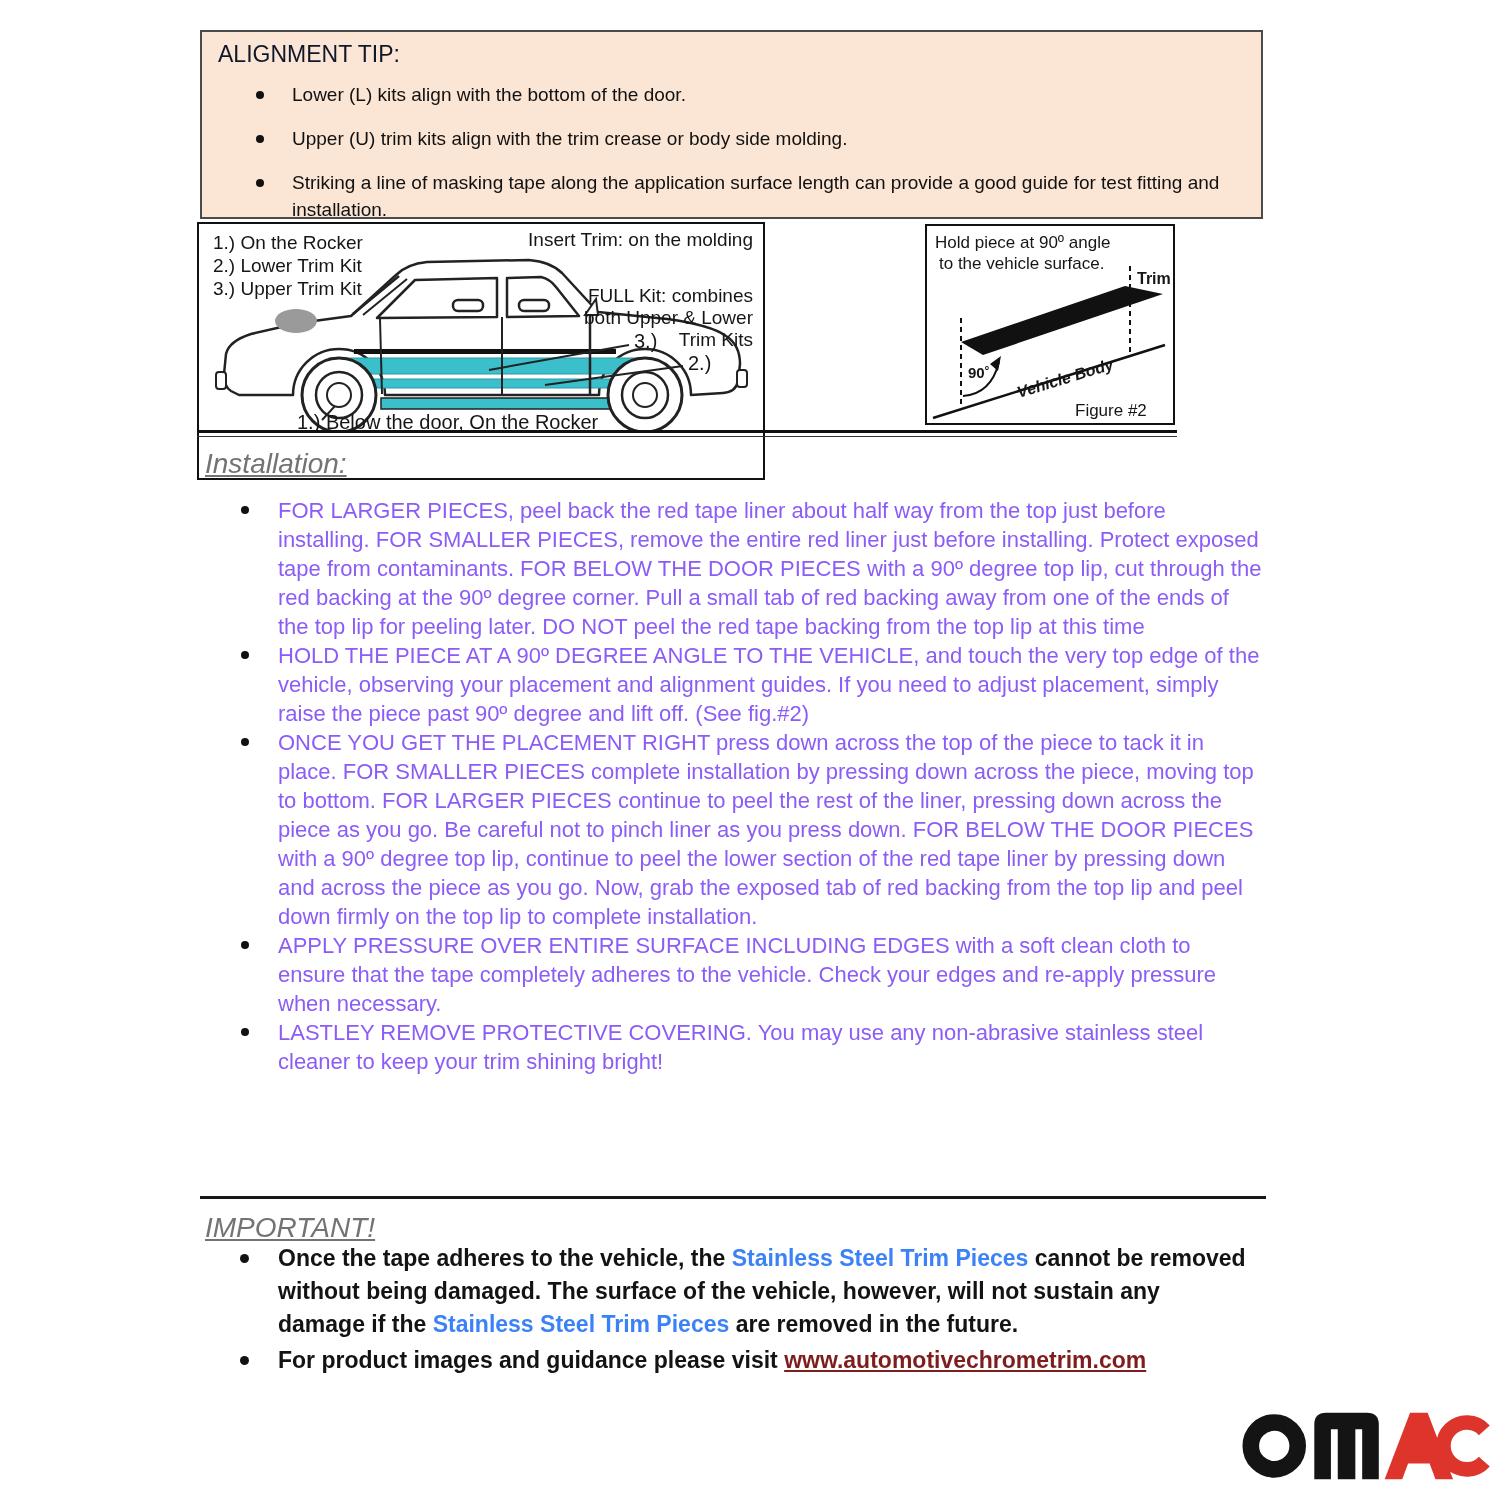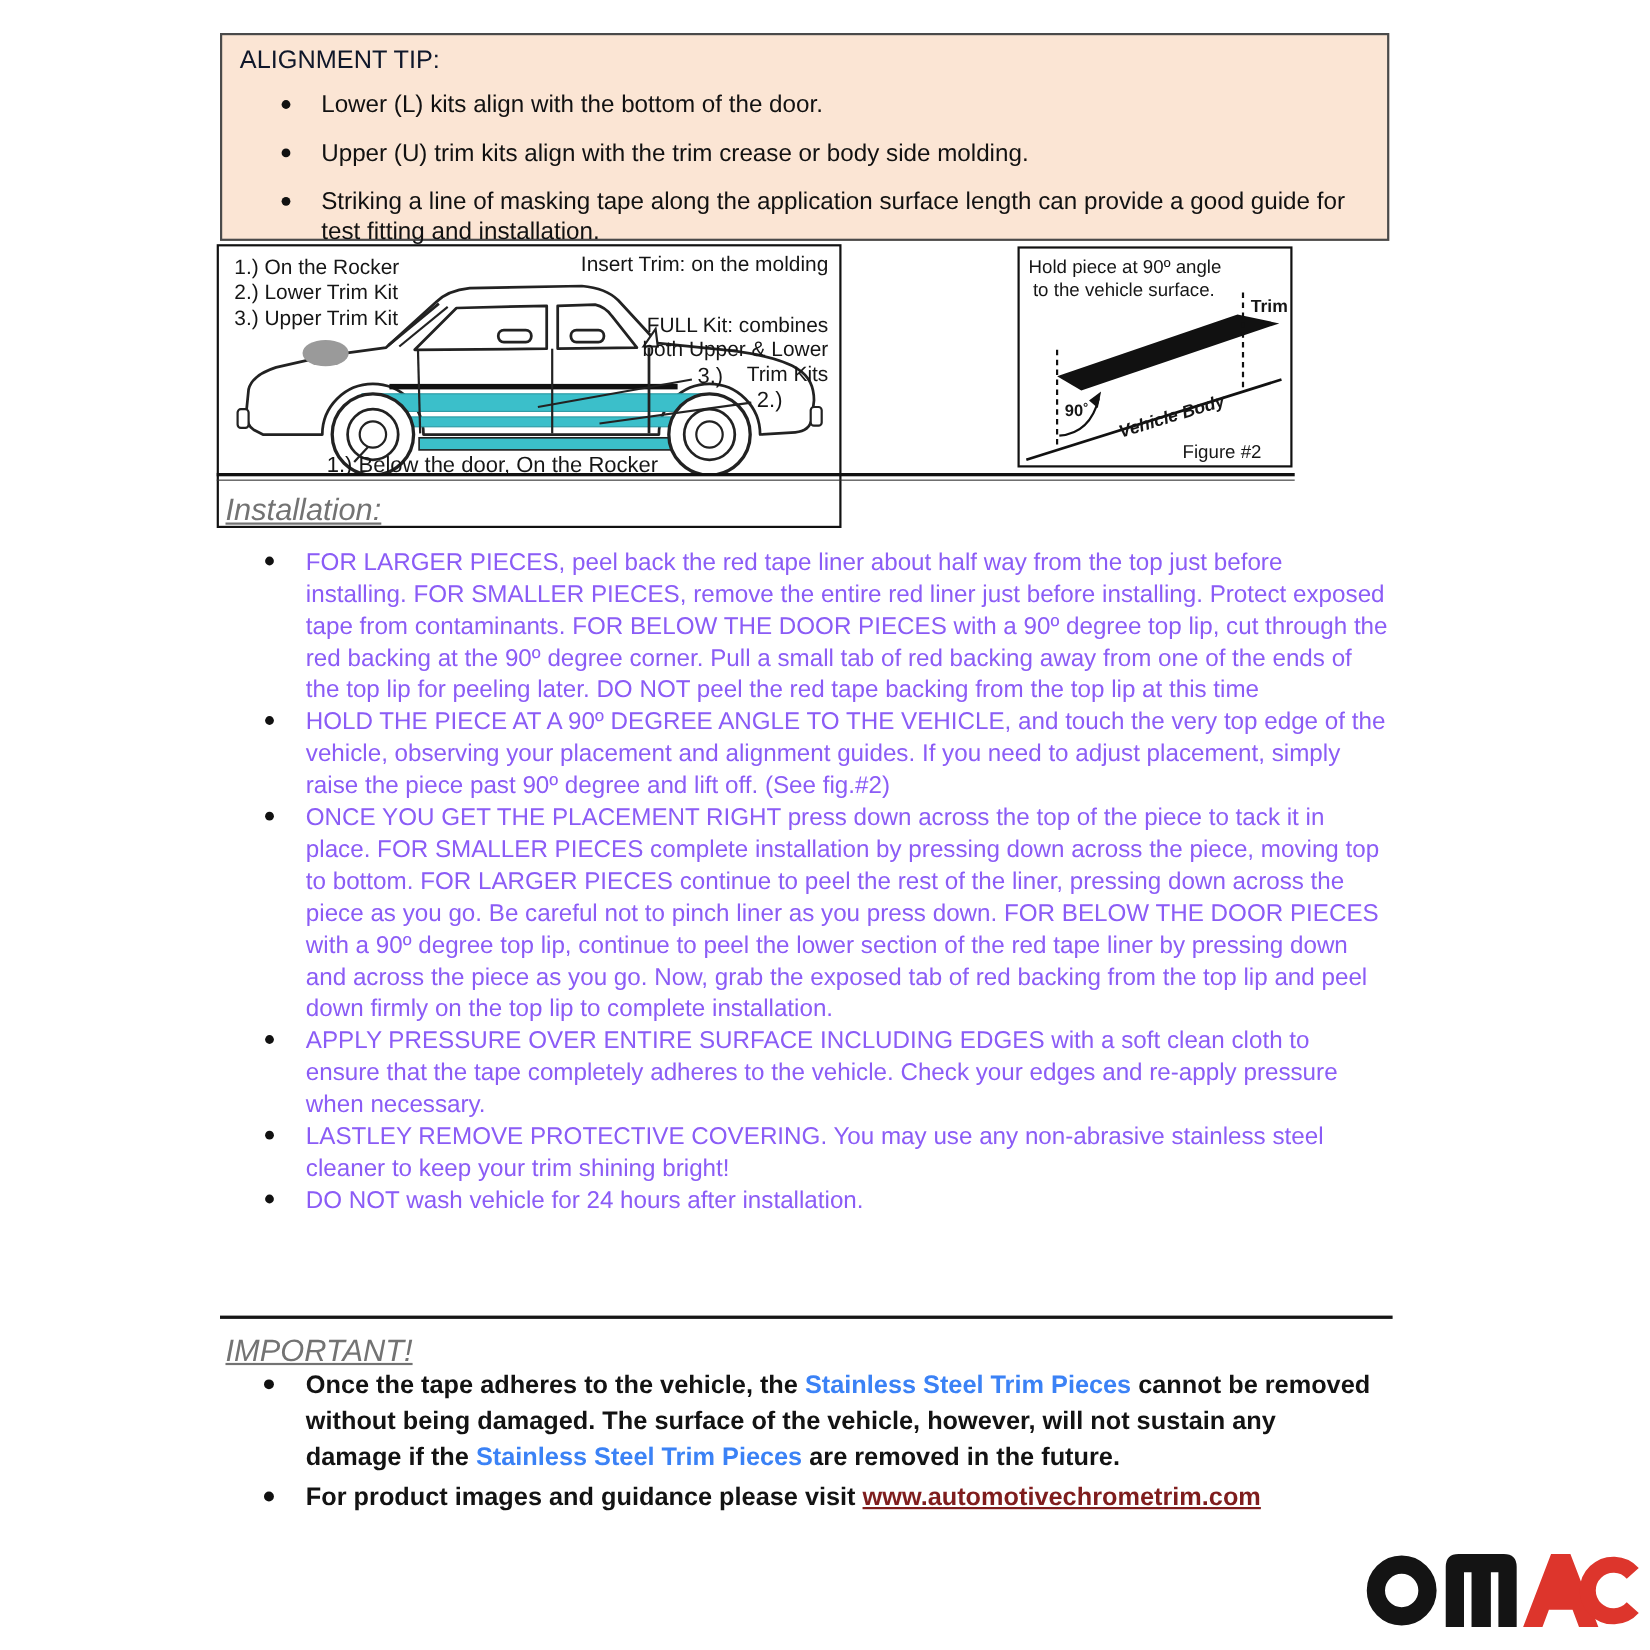--- a/index.html
+++ b/index.html
@@ -3,21 +3,21 @@
 <meta charset="utf-8">
 <style>
   html,body{margin:0;padding:0;background:#ffffff;}
   .page{position:relative;width:1500px;height:1500px;background:#ffffff;overflow:hidden;
         font-family:"Liberation Sans","DejaVu Sans",sans-serif;color:#111;}
 
   
   .tip-box{position:absolute;left:200px;top:30px;width:1063px;height:189px;box-sizing:border-box;
            background:#fbe5d4;border:2px solid #4a4a4a;}
   .tip-title{padding:9px 0 0 16px;font-size:23px;color:#0f172a;}
-  .tip-list{margin:13px 0 0 0;padding:0 20px 0 90px;list-style:none;font-size:22px;line-height:27px;}
+  .tip-list{margin:13px 0 0 0;padding:0 20px 0 90px;list-style:none;font-size:19px;line-height:27px;}
   .tip-list li{position:relative;margin-bottom:17px;}
   .tip-list li::before{content:"";position:absolute;left:-36px;top:10px;width:8px;height:8px;
                        border-radius:50%;background:#111;}
 
   
   .car-box{position:absolute;left:197px;top:222px;width:568px;height:258px;box-sizing:border-box;
            border:2px solid #111;background:#fff;}
   .fig-box{position:absolute;left:925px;top:224px;width:250px;height:201px;box-sizing:border-box;
            border:2px solid #111;background:#fff;}
   .under-rule{position:absolute;left:197px;top:430px;width:980px;height:3px;
@@ -145,21 +145,20 @@
   <div class="under-rule"></div>
 
   <div class="sec-heading" id="installation-heading">Installation:</div>
 
   <ul class="install-list">
     <li>FOR LARGER PIECES, peel back the red tape liner about half way from the top just before installing. FOR SMALLER PIECES, remove the entire red liner just before installing. Protect exposed tape from contaminants. FOR BELOW THE DOOR PIECES with a 90º degree top lip, cut through the red backing at the 90º degree corner. Pull a small tab of red backing away from one of the ends of the top lip for peeling later. DO NOT peel the red tape backing from the top lip at this time</li>
     <li>HOLD THE PIECE AT A 90º DEGREE ANGLE TO THE VEHICLE, and touch the very top edge of the vehicle, observing your placement and alignment guides. If you need to adjust placement, simply raise the piece past 90º degree and lift off. (See fig.#2)</li>
     <li>ONCE YOU GET THE PLACEMENT RIGHT press down across the top of the piece to tack it in place.  FOR SMALLER PIECES complete installation by pressing down across the piece, moving top to bottom. FOR LARGER PIECES continue to peel the rest of the liner, pressing down across the piece as you go. Be careful not to pinch liner as you press down. FOR BELOW THE DOOR PIECES with a 90º degree top lip, continue to peel the lower section of the red tape liner by pressing down and across the piece as you go. Now, grab the exposed tab of red backing from the top lip and peel down firmly on the top lip to complete installation.</li>
     <li>APPLY PRESSURE OVER ENTIRE SURFACE INCLUDING EDGES with a soft clean cloth to ensure that the tape completely adheres to the vehicle. Check your edges and re-apply pressure when necessary.</li>
     <li>LASTLEY REMOVE PROTECTIVE COVERING. You may use any non-abrasive stainless steel cleaner to keep your trim shining bright!</li>
-    <li>DO NOT wash vehicle for 24 hours after installation.</li>
   </ul>
 
   <div class="separator"></div>
   <div class="sec-heading" id="important-heading">IMPORTANT!</div>
 
   <ul class="important-list">
     <li>
       <span>Once the tape adheres to the vehicle, the </span><span class="red-text">Stainless Steel Trim Pieces</span><span> cannot be removed without being damaged. The surface of the vehicle, however, will not sustain any damage if the </span><span class="red-text">Stainless Steel Trim Pieces</span><span> are removed in the future.</span>
     </li>
     <li>

